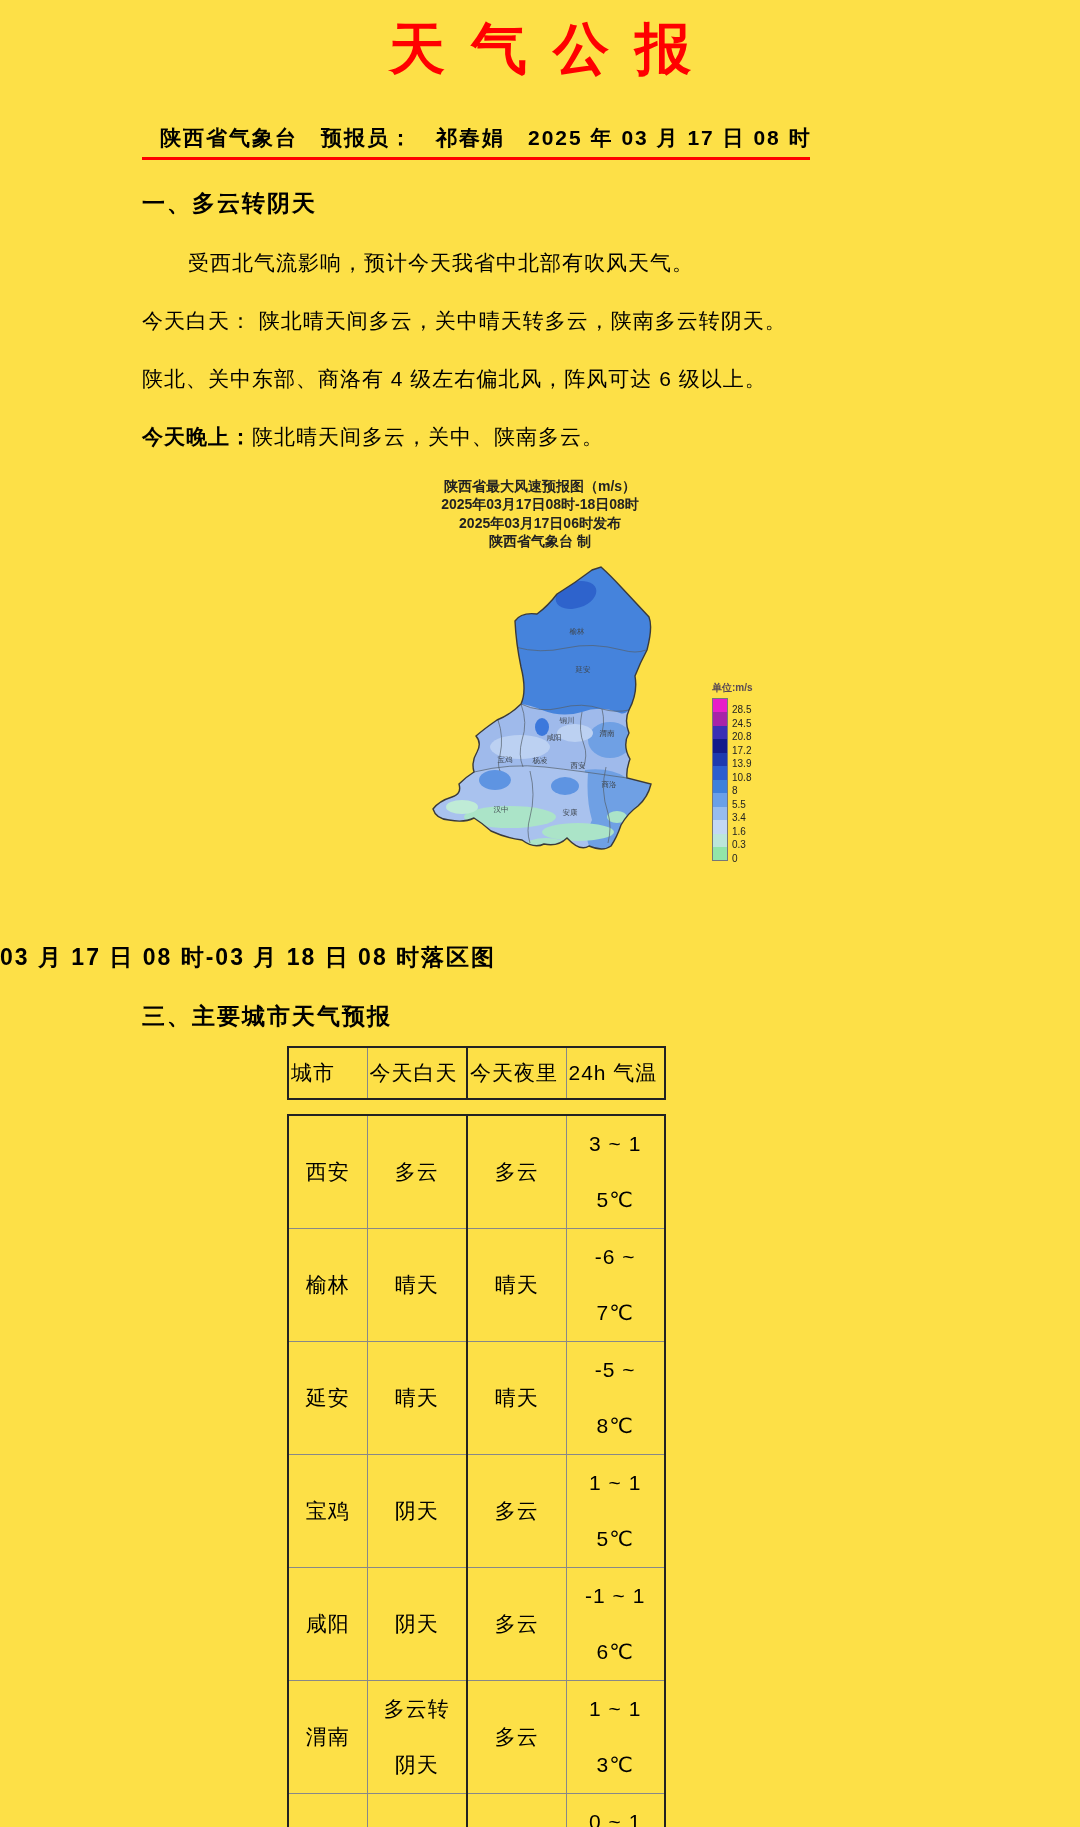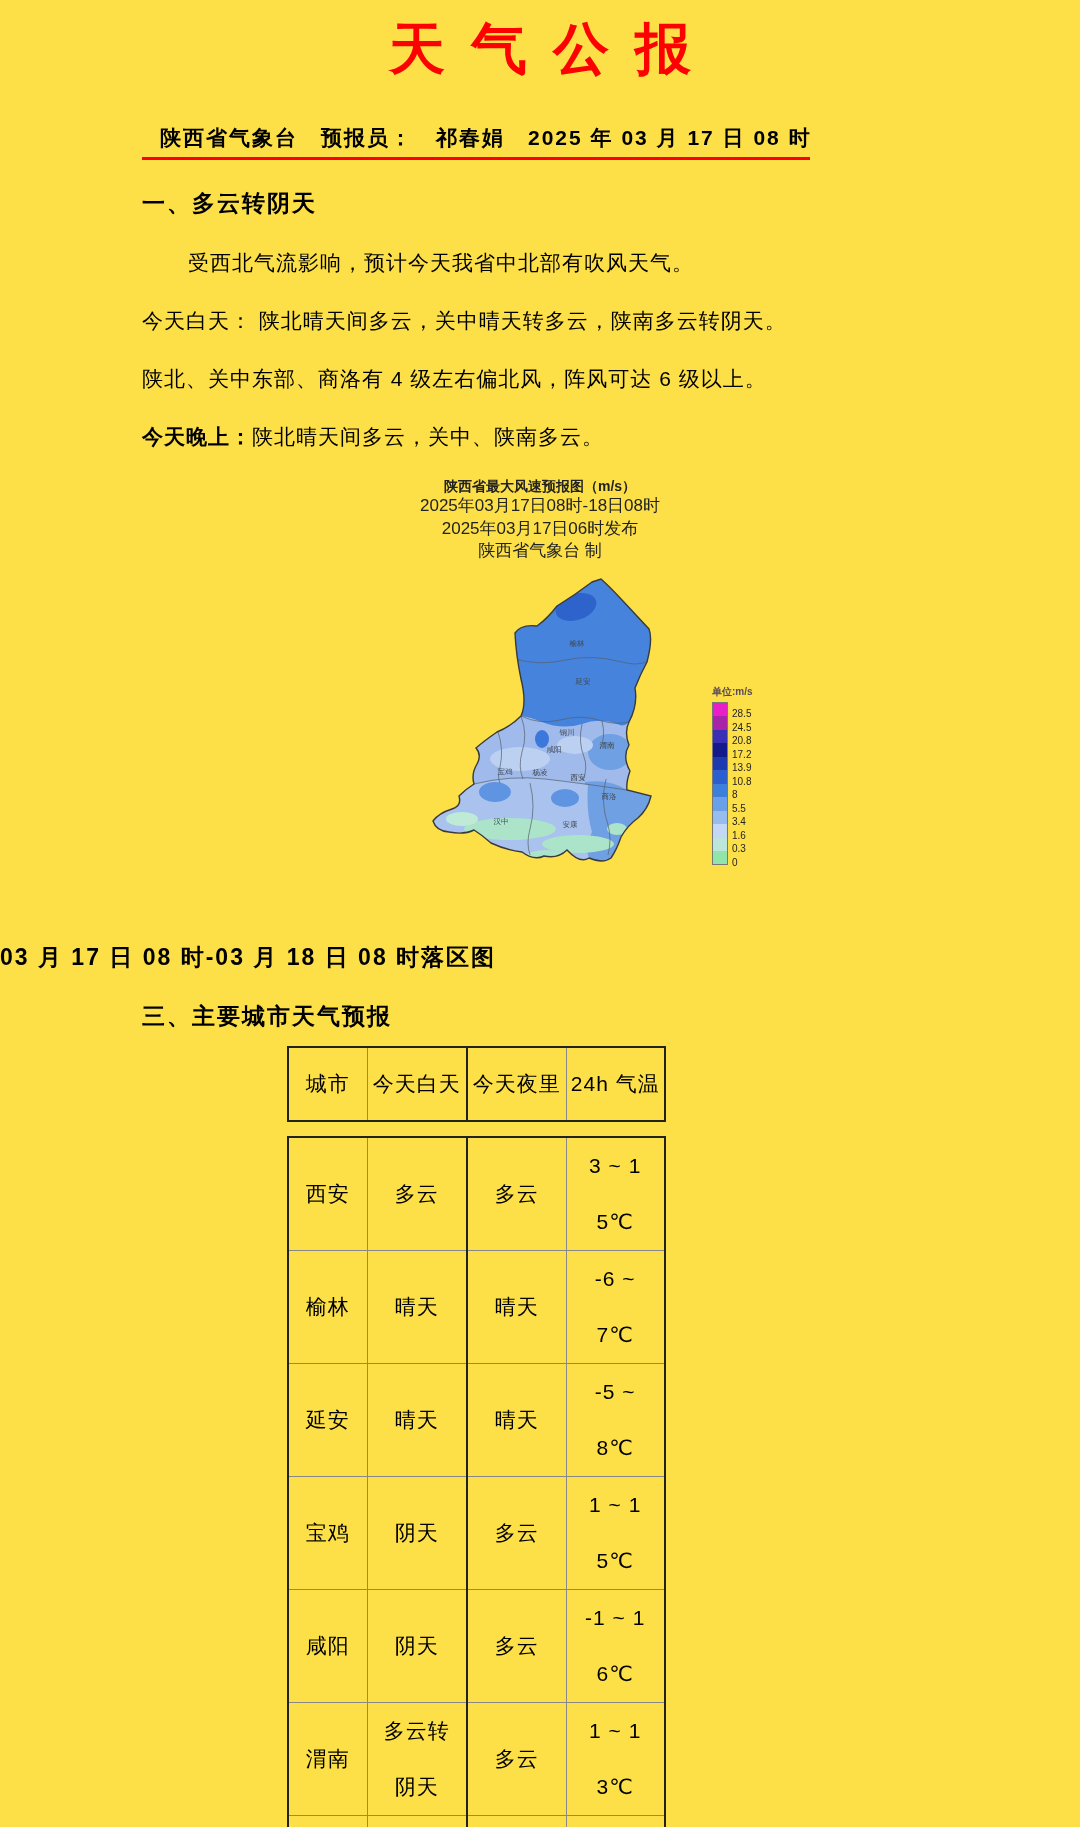--- a/index.html
+++ b/index.html
@@ -40,45 +40,45 @@
     font-size:21px;font-weight:400;
     letter-spacing:1px;
     width:820px;
   }
   .para.indent{margin-left:188px;}
   .bold-label{font-weight:700;}
   
   .map-figure{position:relative;width:1080px;height:455px;margin:26px 0 0 0;}
   .map-titles{text-align:center;line-height:1.32;}
   .map-title-main{font-size:14px;font-weight:700;color:#222;}
-  .map-title-sub{font-size:17px;font-weight:400;color:#222;}
+  .map-title-sub{font-size:14px;font-weight:700;color:#222;}
   .map-canvas{position:relative;width:1080px;height:372px;margin-top:4px;}
   .map-svg{position:absolute;left:370px;top:0;}
-  .legend{position:absolute;left:712px;top:118px;width:80px;}
+  .legend{position:absolute;left:712px;top:126px;width:80px;}
   .legend-title{font-size:10px;color:#5a4a55;font-weight:700;margin-bottom:4px;white-space:nowrap;}
   .legend-row{display:flex;align-items:center;height:13.5px;}
   .legend-swatch{width:14px;height:13.5px;display:inline-block;border-left:1px solid #777;border-right:1px solid #777;}
   .legend-row:first-of-type .legend-swatch{border-top:1px solid #777;}
   .legend-row:last-of-type .legend-swatch{border-bottom:1px solid #777;}
   .legend-label{font-size:10px;color:#222;margin-left:4px;transform:translateY(4px);white-space:nowrap;}
   .map-caption{
     margin:10px 0 0 0;
     text-align:left;
     font-size:23px;font-weight:700;letter-spacing:2px;
   }
   
   .table-wrap{margin:14px 0 0 287px;width:377px;}
   table{border-collapse:collapse;table-layout:fixed;width:377px;}
   col.c1{width:79px;} col.c2{width:100px;} col.c3{width:99px;} col.c4{width:99px;}
   .head-table{border:2px solid #222;}
   .head-table th{
     border-left:1px solid #888;
     font-size:21px;font-weight:400;
     height:46px;line-height:46px;
-    text-align:center;padding:13px 2px;
+    text-align:left;padding:2px 2px;
     letter-spacing:1px;white-space:nowrap;margin-top:29px;
   }
   .head-table th:first-child{border-left:none;}
   .head-table th.heavy{border-left:2px solid #222;}
   .body-table{border:2px solid #222;margin-top:14px;}
   .body-table td{
     border-left:1px solid #888;
     border-top:1px solid #888;
     font-size:21px;font-weight:400;
     line-height:56px;

